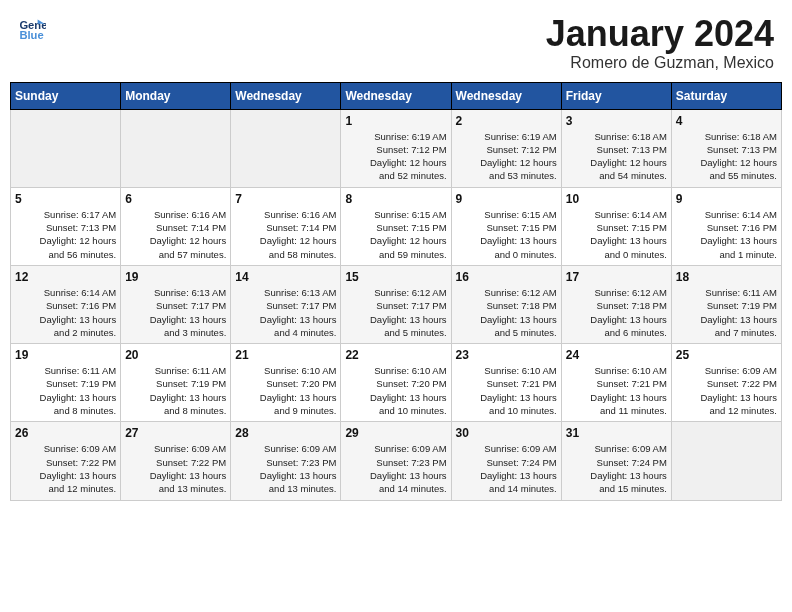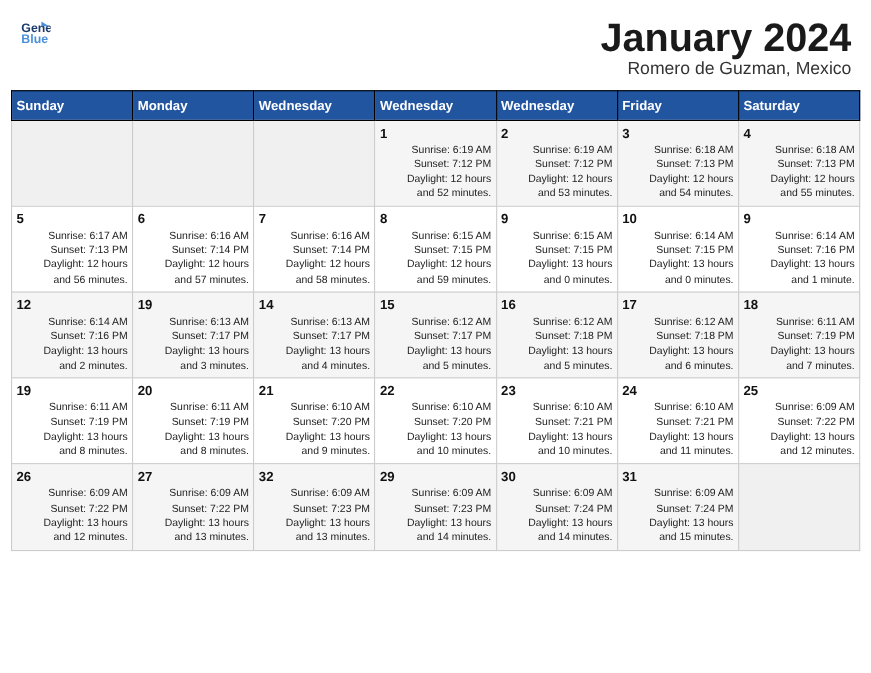--- a/index.html
+++ b/index.html
@@ -225,21 +225,21 @@
       <tr>
         <td>
           <div class="day-number">26</div>
           <div class="day-info">Sunrise: 6:09 AM<br>Sunset: 7:22 PM<br>Daylight: 13 hours<br>and 12 minutes.</div>
         </td>
         <td>
           <div class="day-number">27</div>
           <div class="day-info">Sunrise: 6:09 AM<br>Sunset: 7:22 PM<br>Daylight: 13 hours<br>and 13 minutes.</div>
         </td>
         <td>
-          <div class="day-number">32</div>
+          <div class="day-number">28</div>
           <div class="day-info">Sunrise: 6:09 AM<br>Sunset: 7:23 PM<br>Daylight: 13 hours<br>and 13 minutes.</div>
         </td>
         <td>
           <div class="day-number">29</div>
           <div class="day-info">Sunrise: 6:09 AM<br>Sunset: 7:23 PM<br>Daylight: 13 hours<br>and 14 minutes.</div>
         </td>
         <td>
           <div class="day-number">30</div>
           <div class="day-info">Sunrise: 6:09 AM<br>Sunset: 7:24 PM<br>Daylight: 13 hours<br>and 14 minutes.</div>
         </td>

